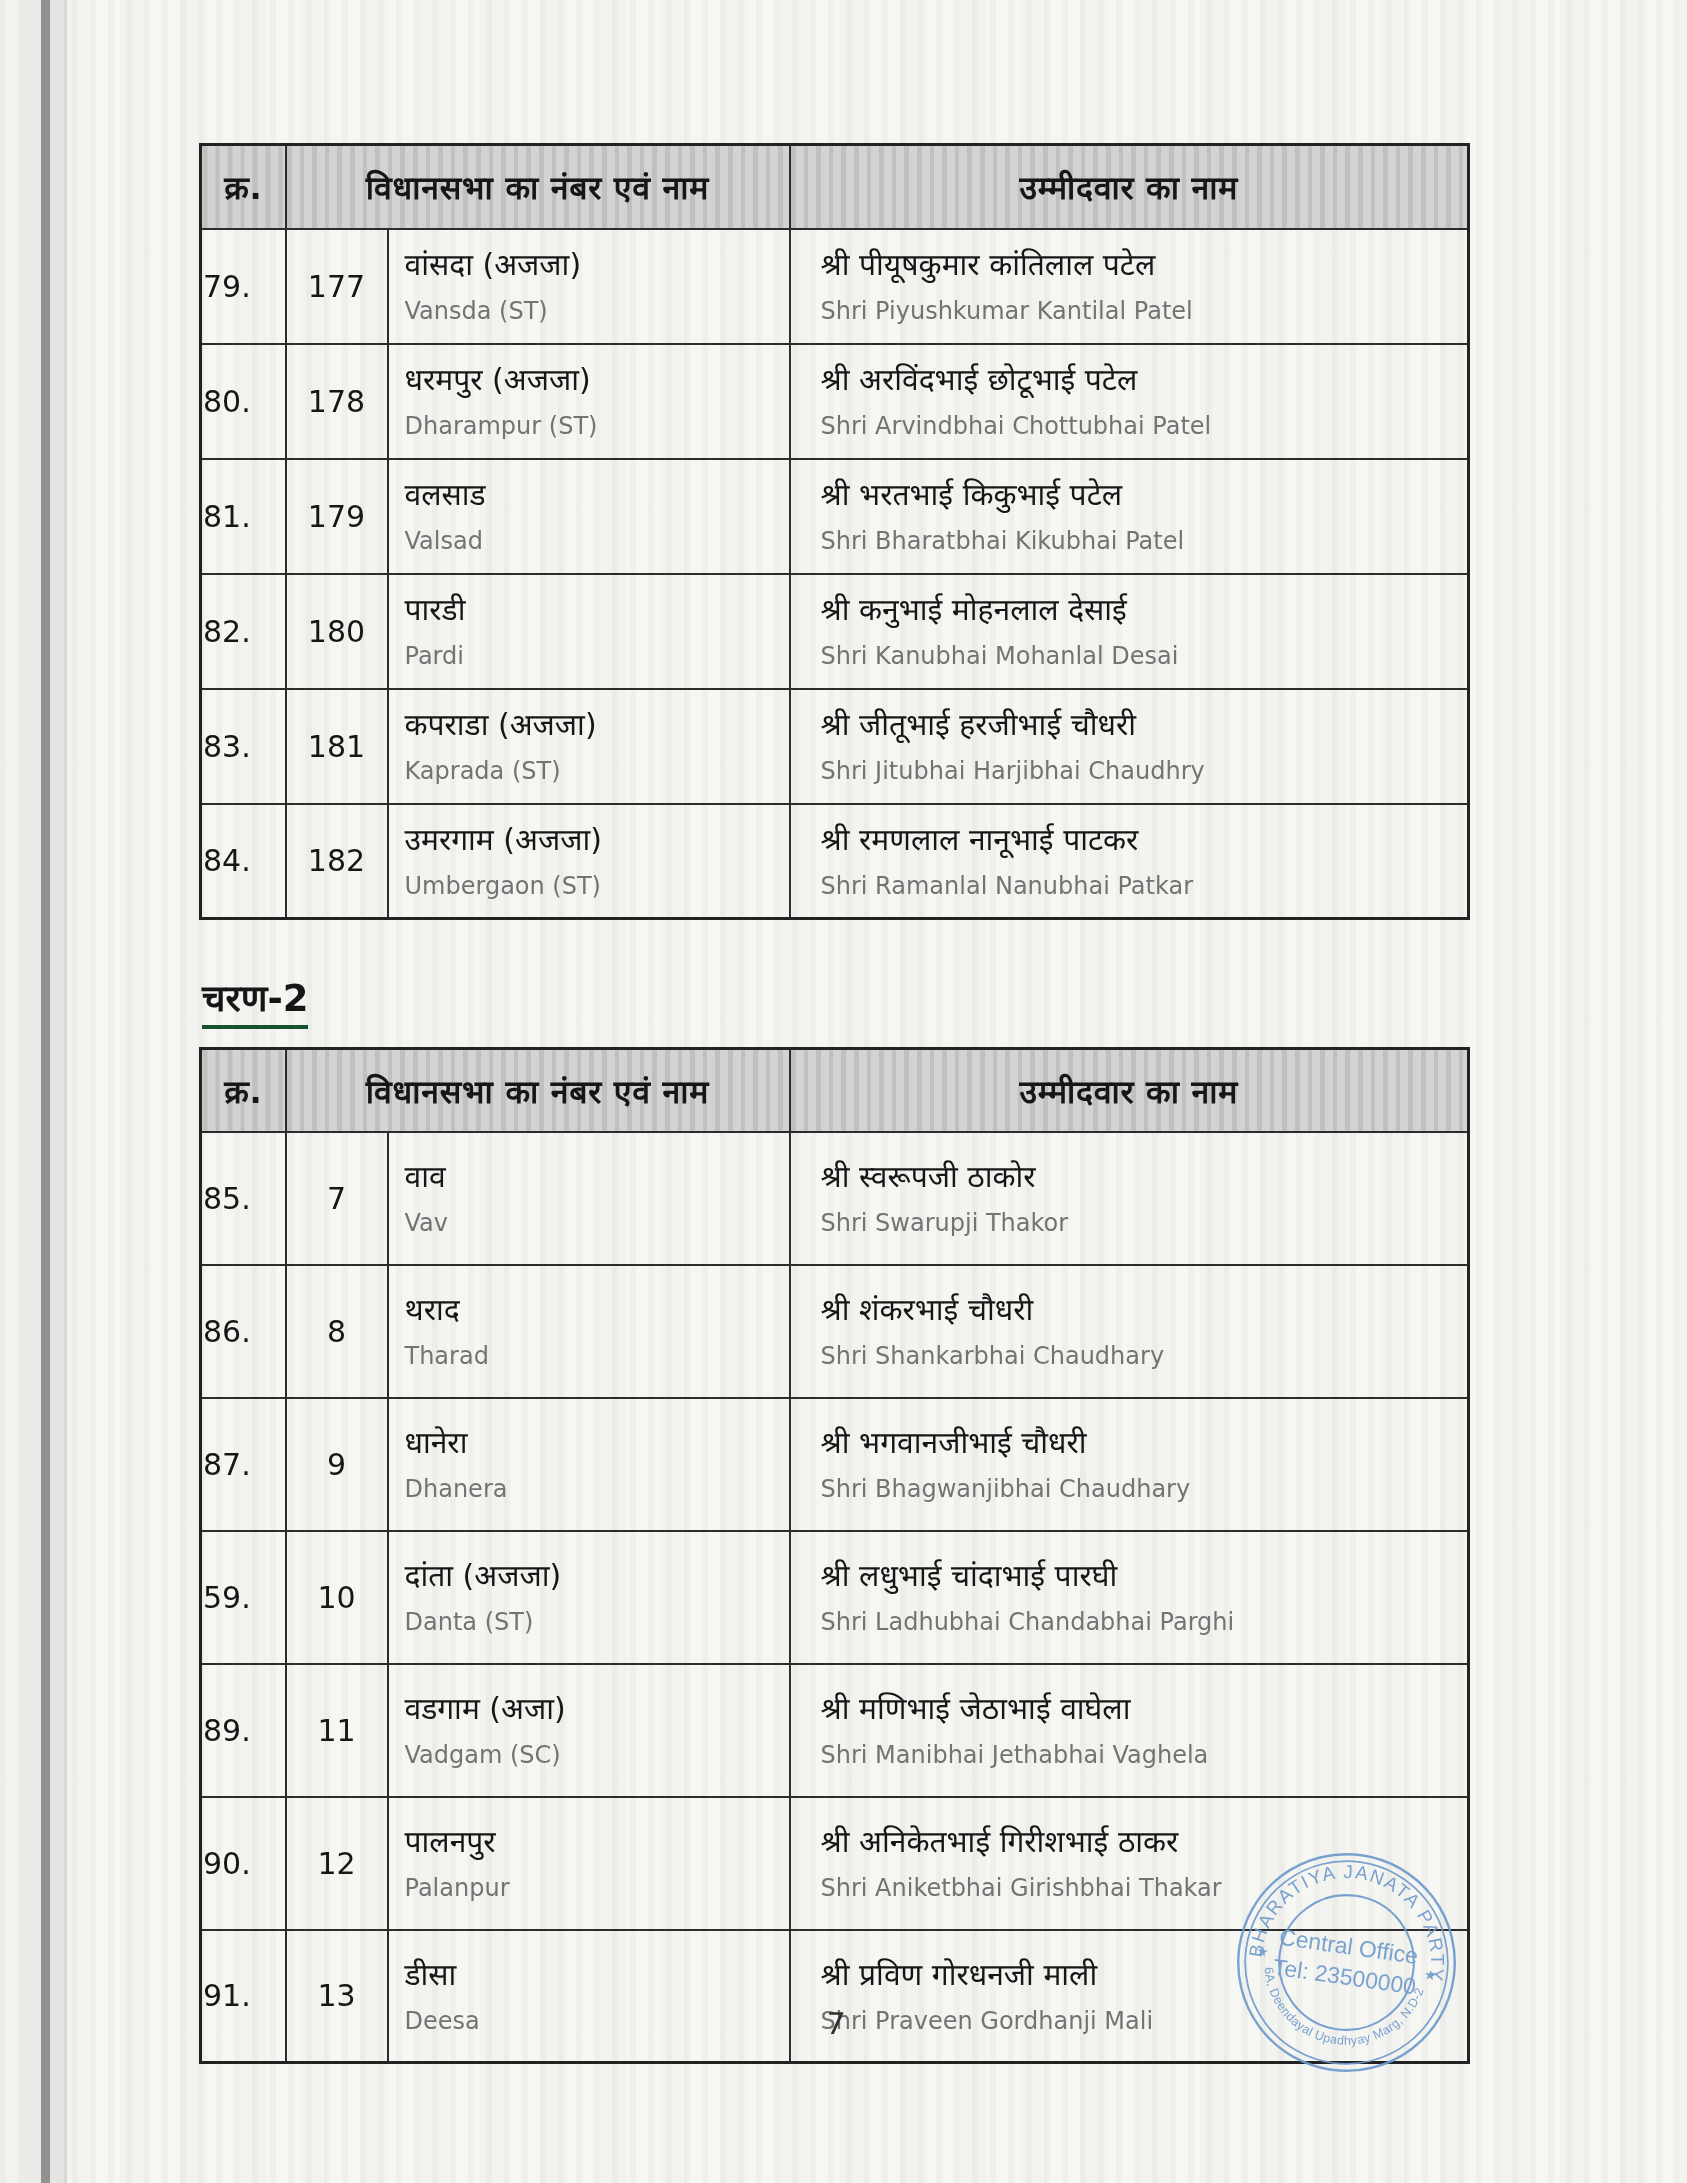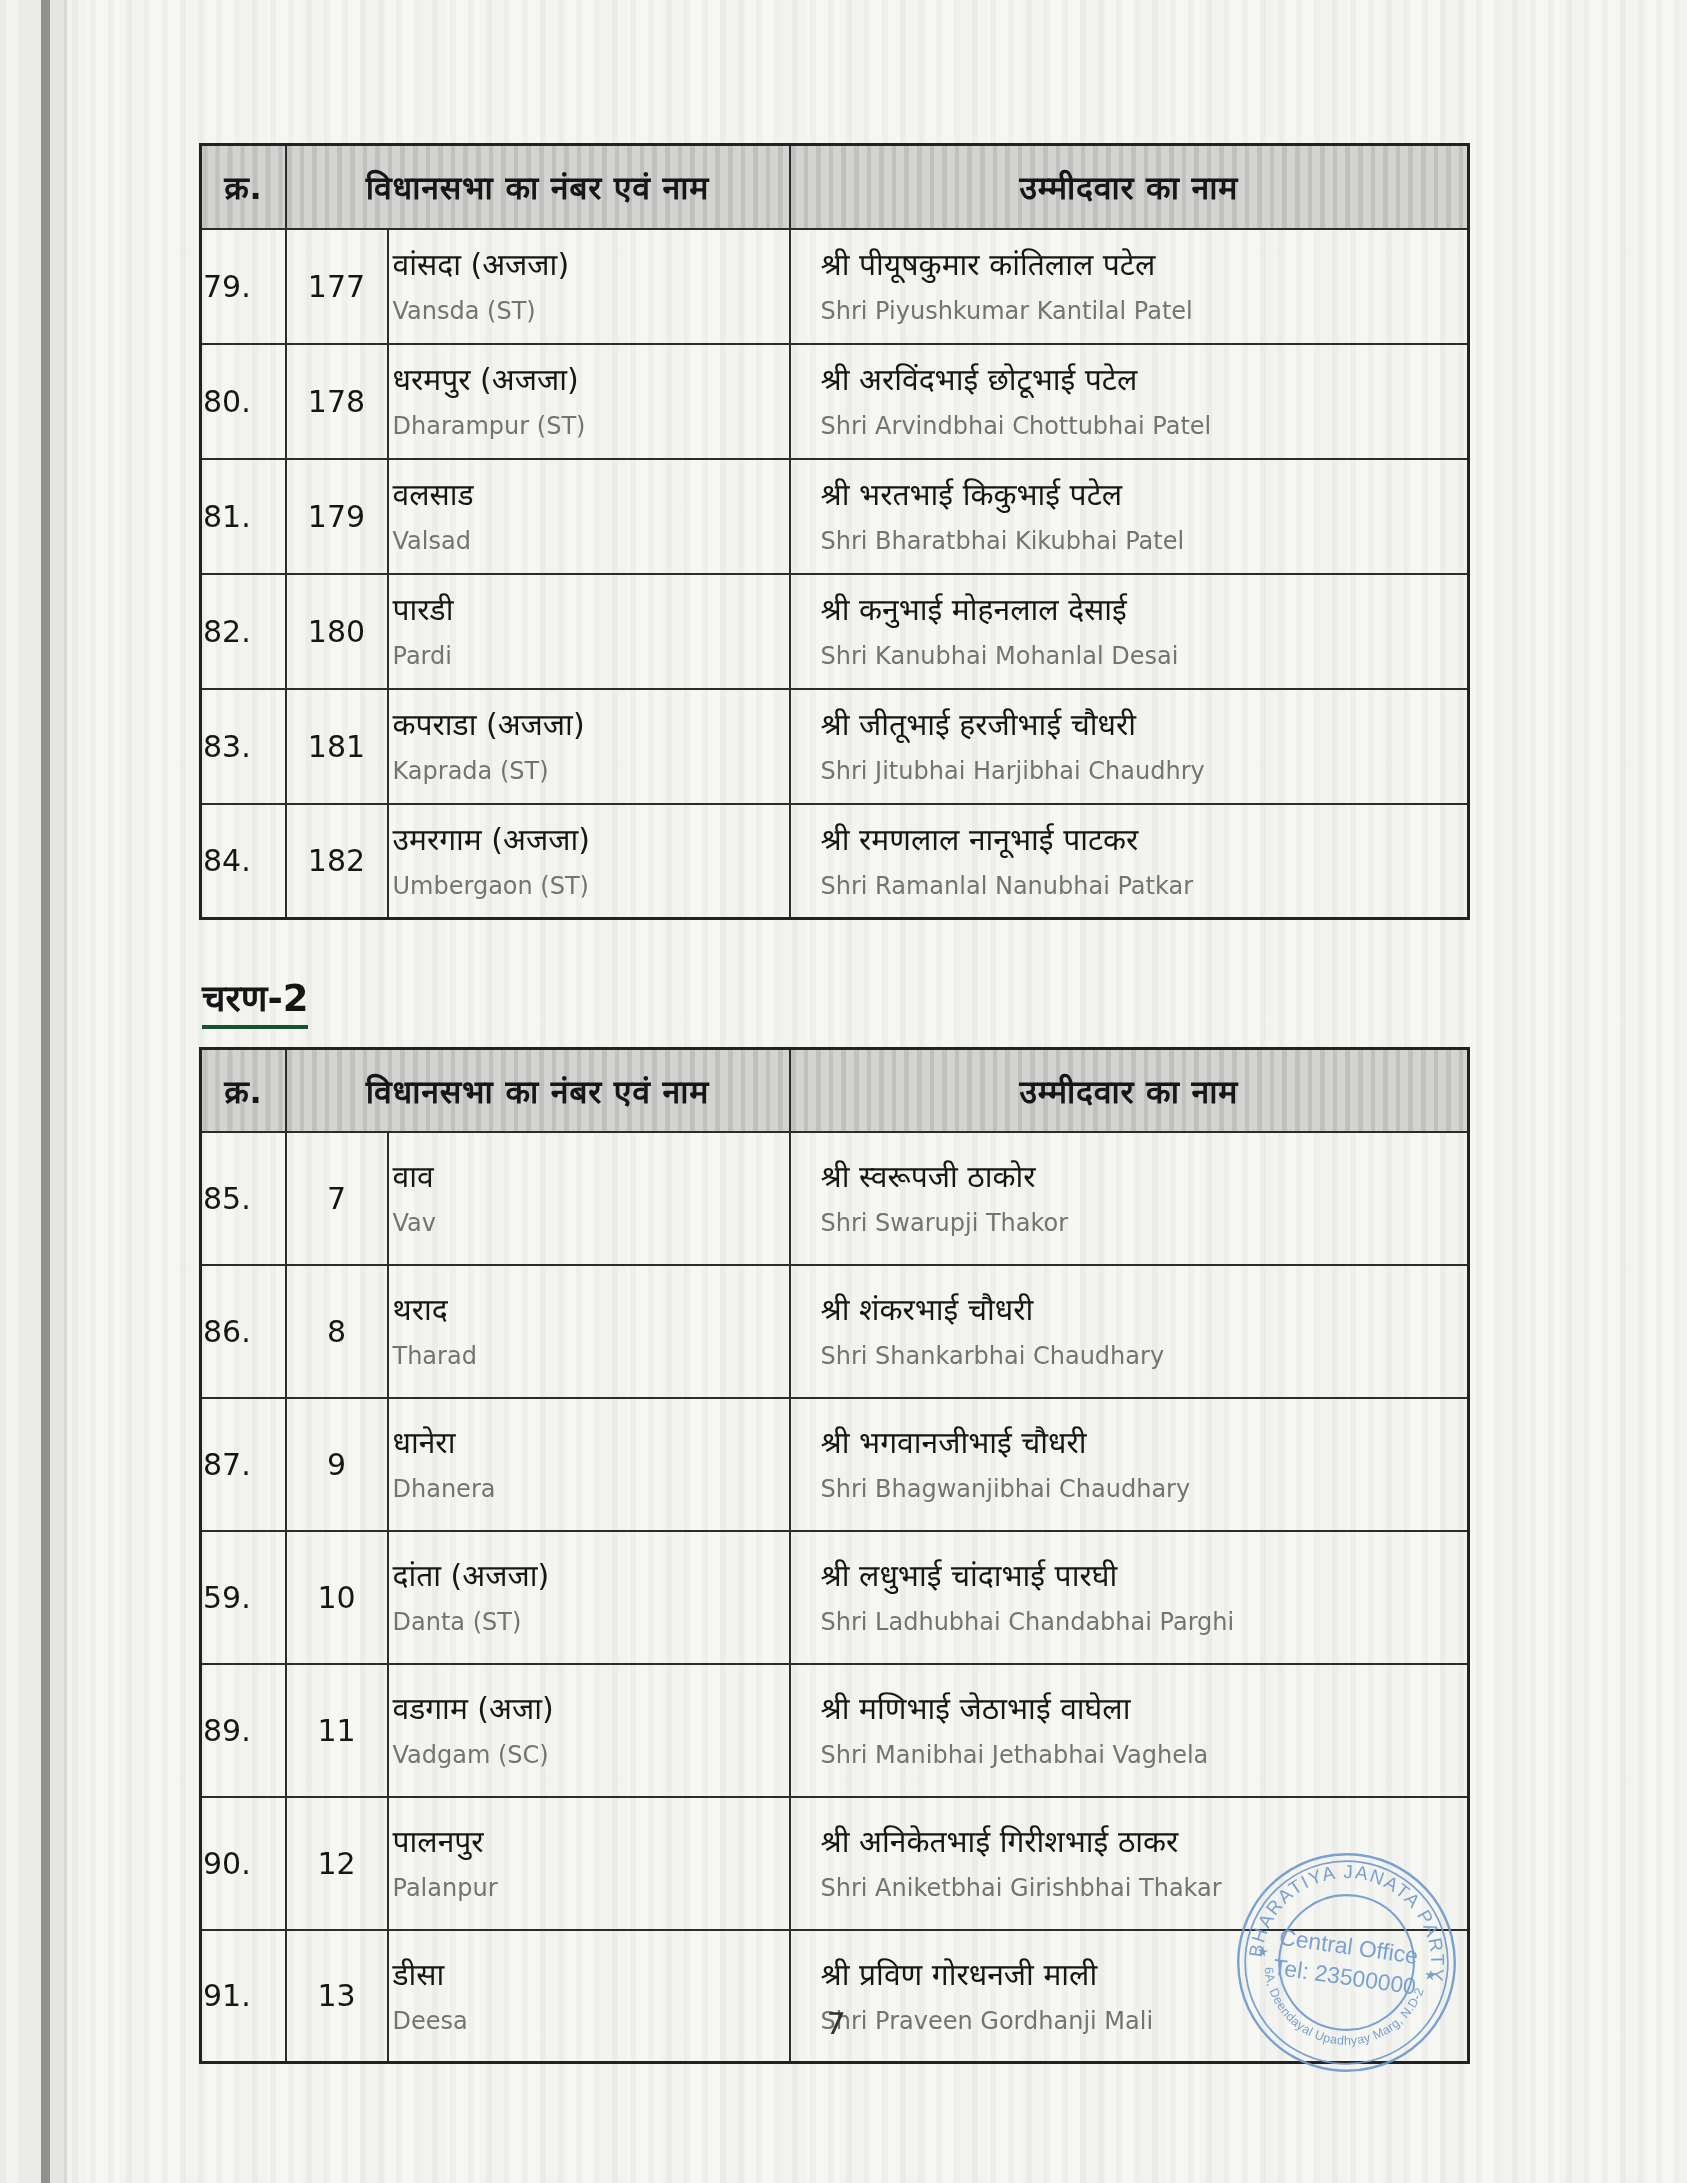--- a/index.html
+++ b/index.html
@@ -37,21 +37,21 @@
     font-size:32px;font-weight:bold;text-align:center;vertical-align:middle;
     letter-spacing:0.7px;
   }
   #table-phase1 tr.hrow{height:84px;}
   #table-phase2 tr.hrow{height:83px;}
   #table-phase1 tr.brow{height:115px;}
   #table-phase2 tr.brow{height:133px;}
   td.c1{vertical-align:middle;text-align:left;font-size:30px;}
   td.c2{vertical-align:middle;text-align:center;font-size:30px;}
   td.c3,td.c4{vertical-align:middle;padding-top:4px;padding-bottom:4px;}
-  td.c3{padding-left:4px;}
+  td.c3{padding-left:16px;}
   td.c4{padding-left:30px;}
   .two-line{display:flex;flex-direction:column;justify-content:center;gap:17px;}
   .hi{font-size:30px;line-height:1.1;white-space:nowrap;}
   .en{font-size:24px;line-height:1.1;white-space:nowrap;color:#737373;}
   .phase-heading{
     position:absolute;left:202px;top:971px;
     font-size:37px;font-weight:bold;
     border-bottom:4px solid #14532d;padding-bottom:2.6px;
   }
   .page-number{

